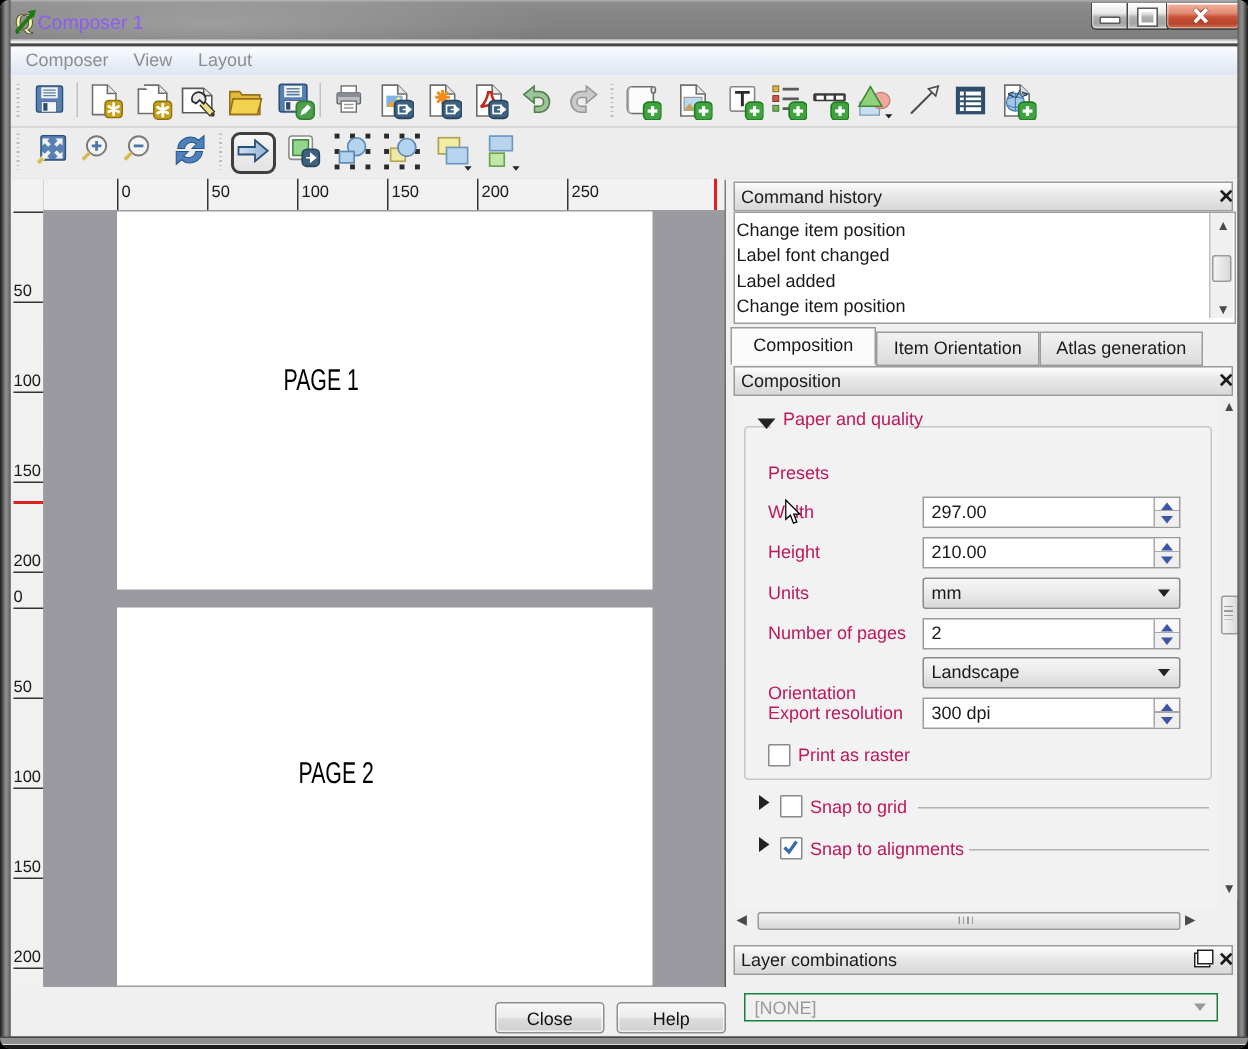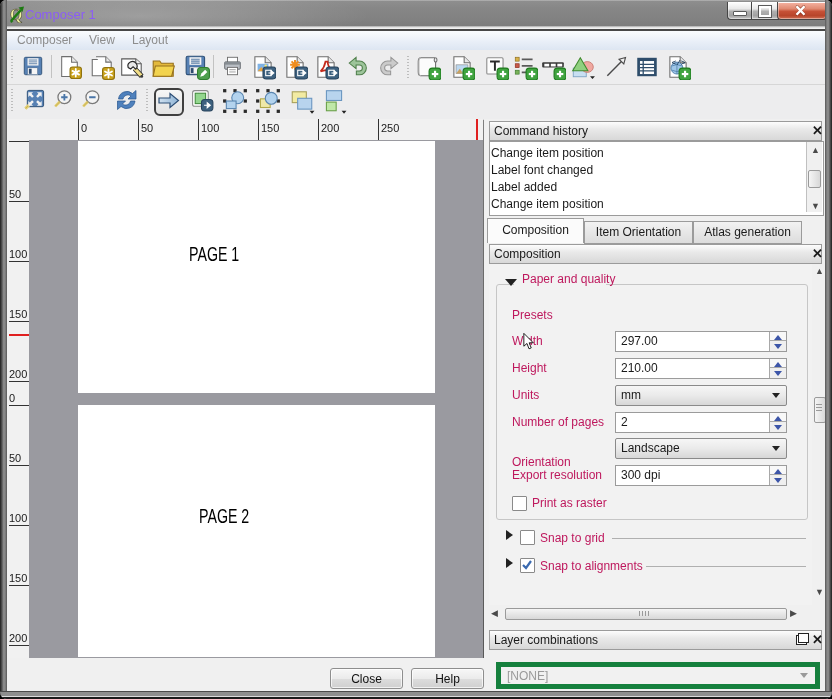--- a/index.html
+++ b/index.html
@@ -486,21 +486,21 @@
       <div class="sb-ar" style="left:7px;top:489px;">◀</div>
       <div class="sb-ar" style="left:306px;top:489px;">▶</div>
       <div class="sb-thumb-h" style="left:21px;top:489px;width:280px;height:10px;"></div>
       <div class="abs" style="left:155px;top:492px;width:10px;height:5px;background-image:repeating-linear-gradient(90deg,#9a9a9a 0 1px,transparent 1px 3px);"></div>
       <div class="dockhdr" style="top:511px;">
         <div class="t">Layer combinations</div>
         <div class="xbtn" style="left:322px;">✕</div>
         <div class="abs" style="left:306px;top:4px;width:9px;height:8px;border:1px solid #222;background:#fff;"></div>
         <div class="abs" style="left:308px;top:2px;width:9px;height:8px;border:1px solid #222;background:#fff;"></div>
       </div>
-      <div class="abs" style="left:12px;top:543px;width:314px;height:17px;border:5px solid #15803d;background:#f1f1f1;">
+      <div class="abs" style="left:12px;top:543px;width:314px;height:17px;border:1px solid #15803d;background:#f1f1f1;">
         <div style="position:absolute;left:6px;top:2px;font-size:12px;color:#9a9a9a;">[NONE]</div>
         <div style="position:absolute;right:7px;top:6px;width:0;height:0;border:4px solid transparent;border-top:5px solid #9a9a9a;"></div>
       </div>
     </div>
 
 <div class="abs" id="bottomstrip"></div>
 <div class="pushbtn" style="left:330px;">Close</div>
 <div class="pushbtn" style="left:411px;">Help</div>
 <div class="abs" id="brd-l"></div>
 <div class="abs" id="brd-r"></div>

